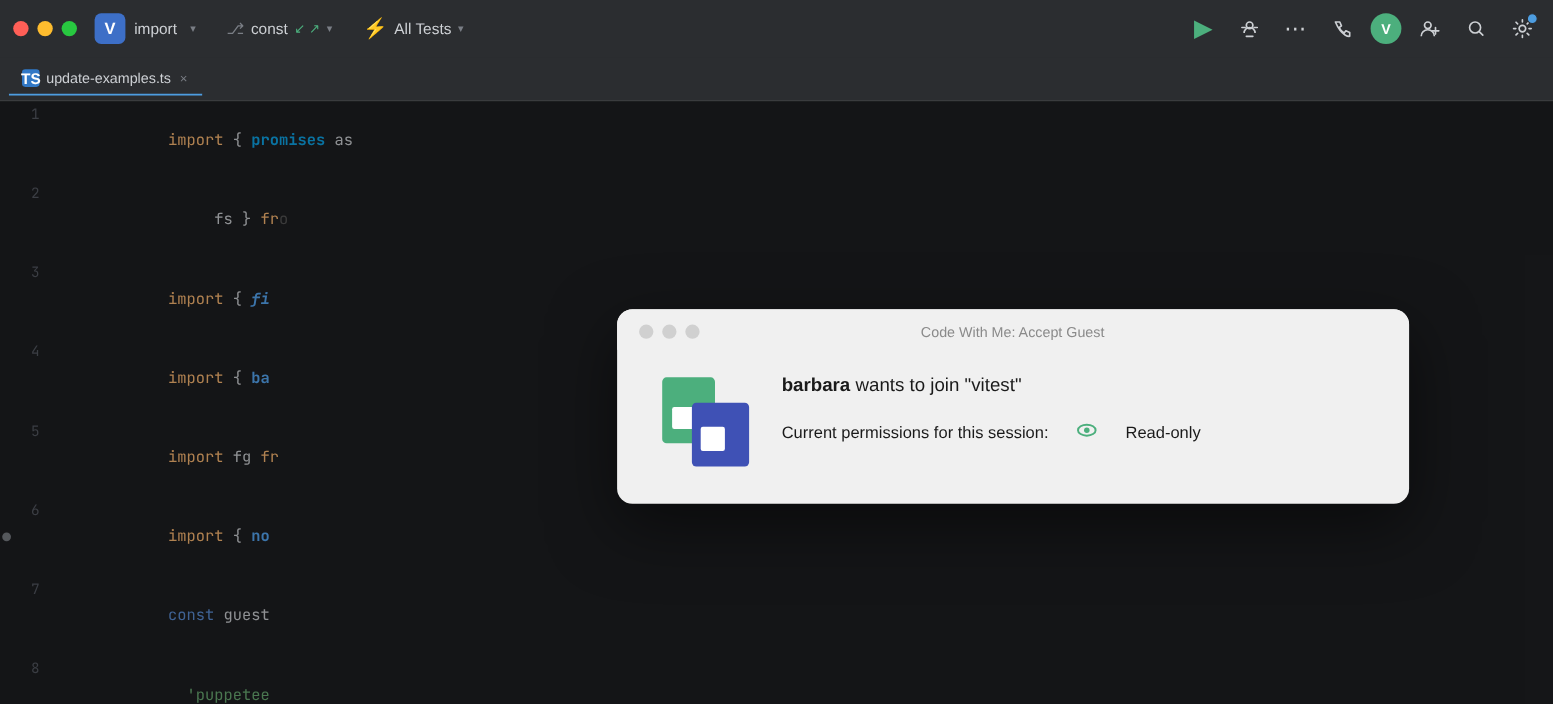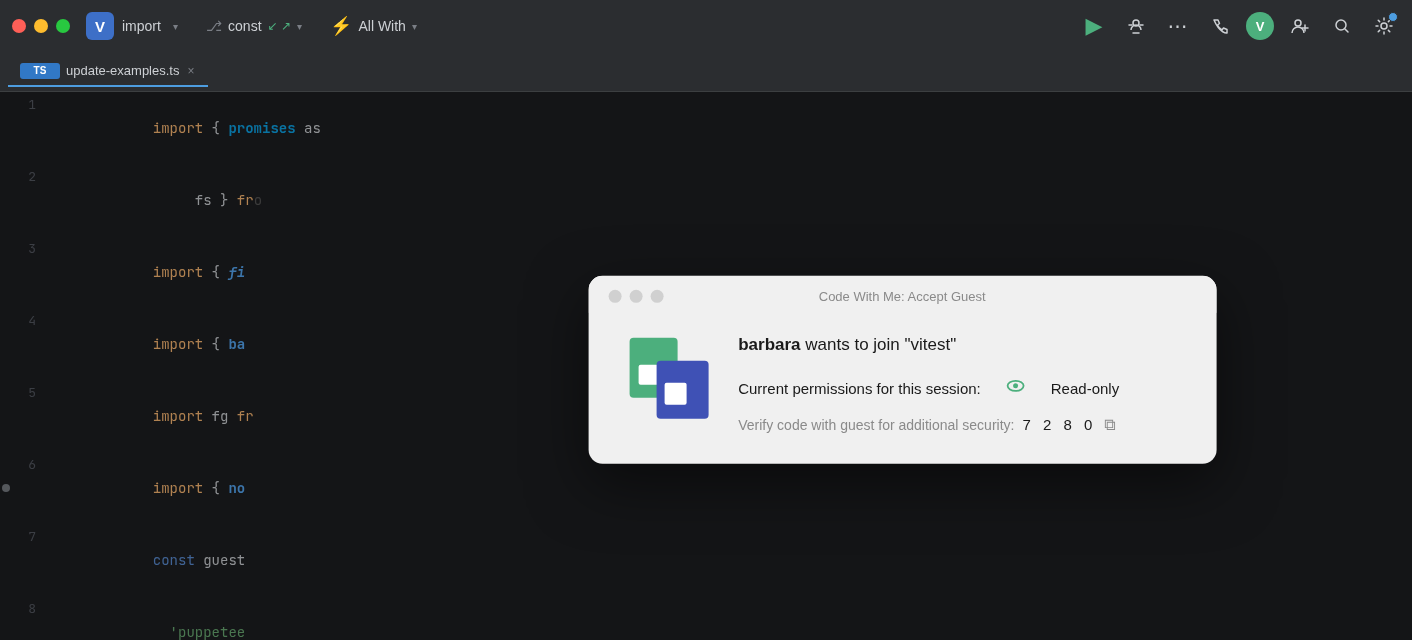--- a/index.html
+++ b/index.html
@@ -152,29 +152,29 @@
       gap: 6px;
       padding: 6px 12px;
       color: #cdd0d4;
       font-size: 13px;
       cursor: pointer;
       border-radius: 4px 4px 0 0;
       border-bottom: 2px solid #4d9de0;
       background: transparent;
     }
     .tab-ts-icon {
-      width: 40px;
+      width: 16px;
       height: 16px;
       background: #3178c6;
       border-radius: 3px;
       display: flex;
       align-items: center;
       justify-content: center;
       color: white;
-      font-size: 10px;
+      font-size: 14px;
       font-weight: bold;
     }
     .tab-close {
       color: #7a7e85;
       font-size: 12px;
       cursor: pointer;
       padding: 1px 2px;
     }
 
     
@@ -222,21 +222,21 @@
       position: absolute;
       top: 0; left: 0; right: 0; bottom: 0;
       background: rgba(0,0,0,0.3);
       z-index: 10;
     }
     .modal {
       position: absolute;
       top: 50%;
       left: 55%;
       transform: translate(-30%, -48%);
-      width: 628px;
+      width: 720px;
       background: #f0f0f0;
       border-radius: 14px;
       box-shadow: 0 20px 60px rgba(0,0,0,0.5);
       z-index: 20;
       overflow: hidden;
     }
     .modal-titlebar {
       display: flex;
       align-items: center;
       padding: 14px 20px 10px;
@@ -364,21 +364,21 @@
 
   <div class="branch-area">
     <span class="branch-icon">⎇</span>
     <span>const</span>
     <span class="branch-arrows">↙ ↗</span>
     <span class="chevron-down">▾</span>
   </div>
 
   <div class="vitest-btn">
     <span class="lightning">⚡</span>
-    <span>All With</span>
+    <span>All Tests</span>
     <span class="chevron-down">▾</span>
   </div>
 
   <div class="titlebar-actions">
     <button class="icon-btn" style="color:#4caf7d; font-size:22px;">▶</button>
     <button class="icon-btn">
       <svg width="20" height="20" viewBox="0 0 20 20" fill="none">
         <circle cx="10" cy="7" r="3" stroke="#cdd0d4" stroke-width="1.5"></circle>
         <path d="M5 14c0-2.76 2.24-5 5-5s5 2.24 5 5" stroke="#cdd0d4" stroke-width="1.5"></path>
         <path d="M3 9h3M14 9h3M7 17h6" stroke="#cdd0d4" stroke-width="1.5" stroke-linecap="round"></path>
@@ -524,24 +524,19 @@
             <span>Current permissions for this session:</span>
             <span class="eye-icon">
               <svg width="22" height="22" viewBox="0 0 22 22" fill="none" xmlns="http://www.w3.org/2000/svg">
                 <ellipse cx="11" cy="11" rx="8" ry="5" stroke="#4caf7d" stroke-width="1.8"></ellipse>
                 <circle cx="11" cy="11" r="2.5" fill="#4caf7d"></circle>
               </svg>
             </span>
             <span>Read-only</span>
           </div>
 
-          <div class="modal-verify">
-            <span>Verify code with guest for additional security:</span>
-            <span class="verify-code">7 2 8 0</span>
-            <span style="cursor:pointer; color:#8a8a8a; font-size:16px;">⧉</span>
-          </div>
         </div>
       </div>
 
     </div>
 
   </div>
 </div>
 
 </body></html>

